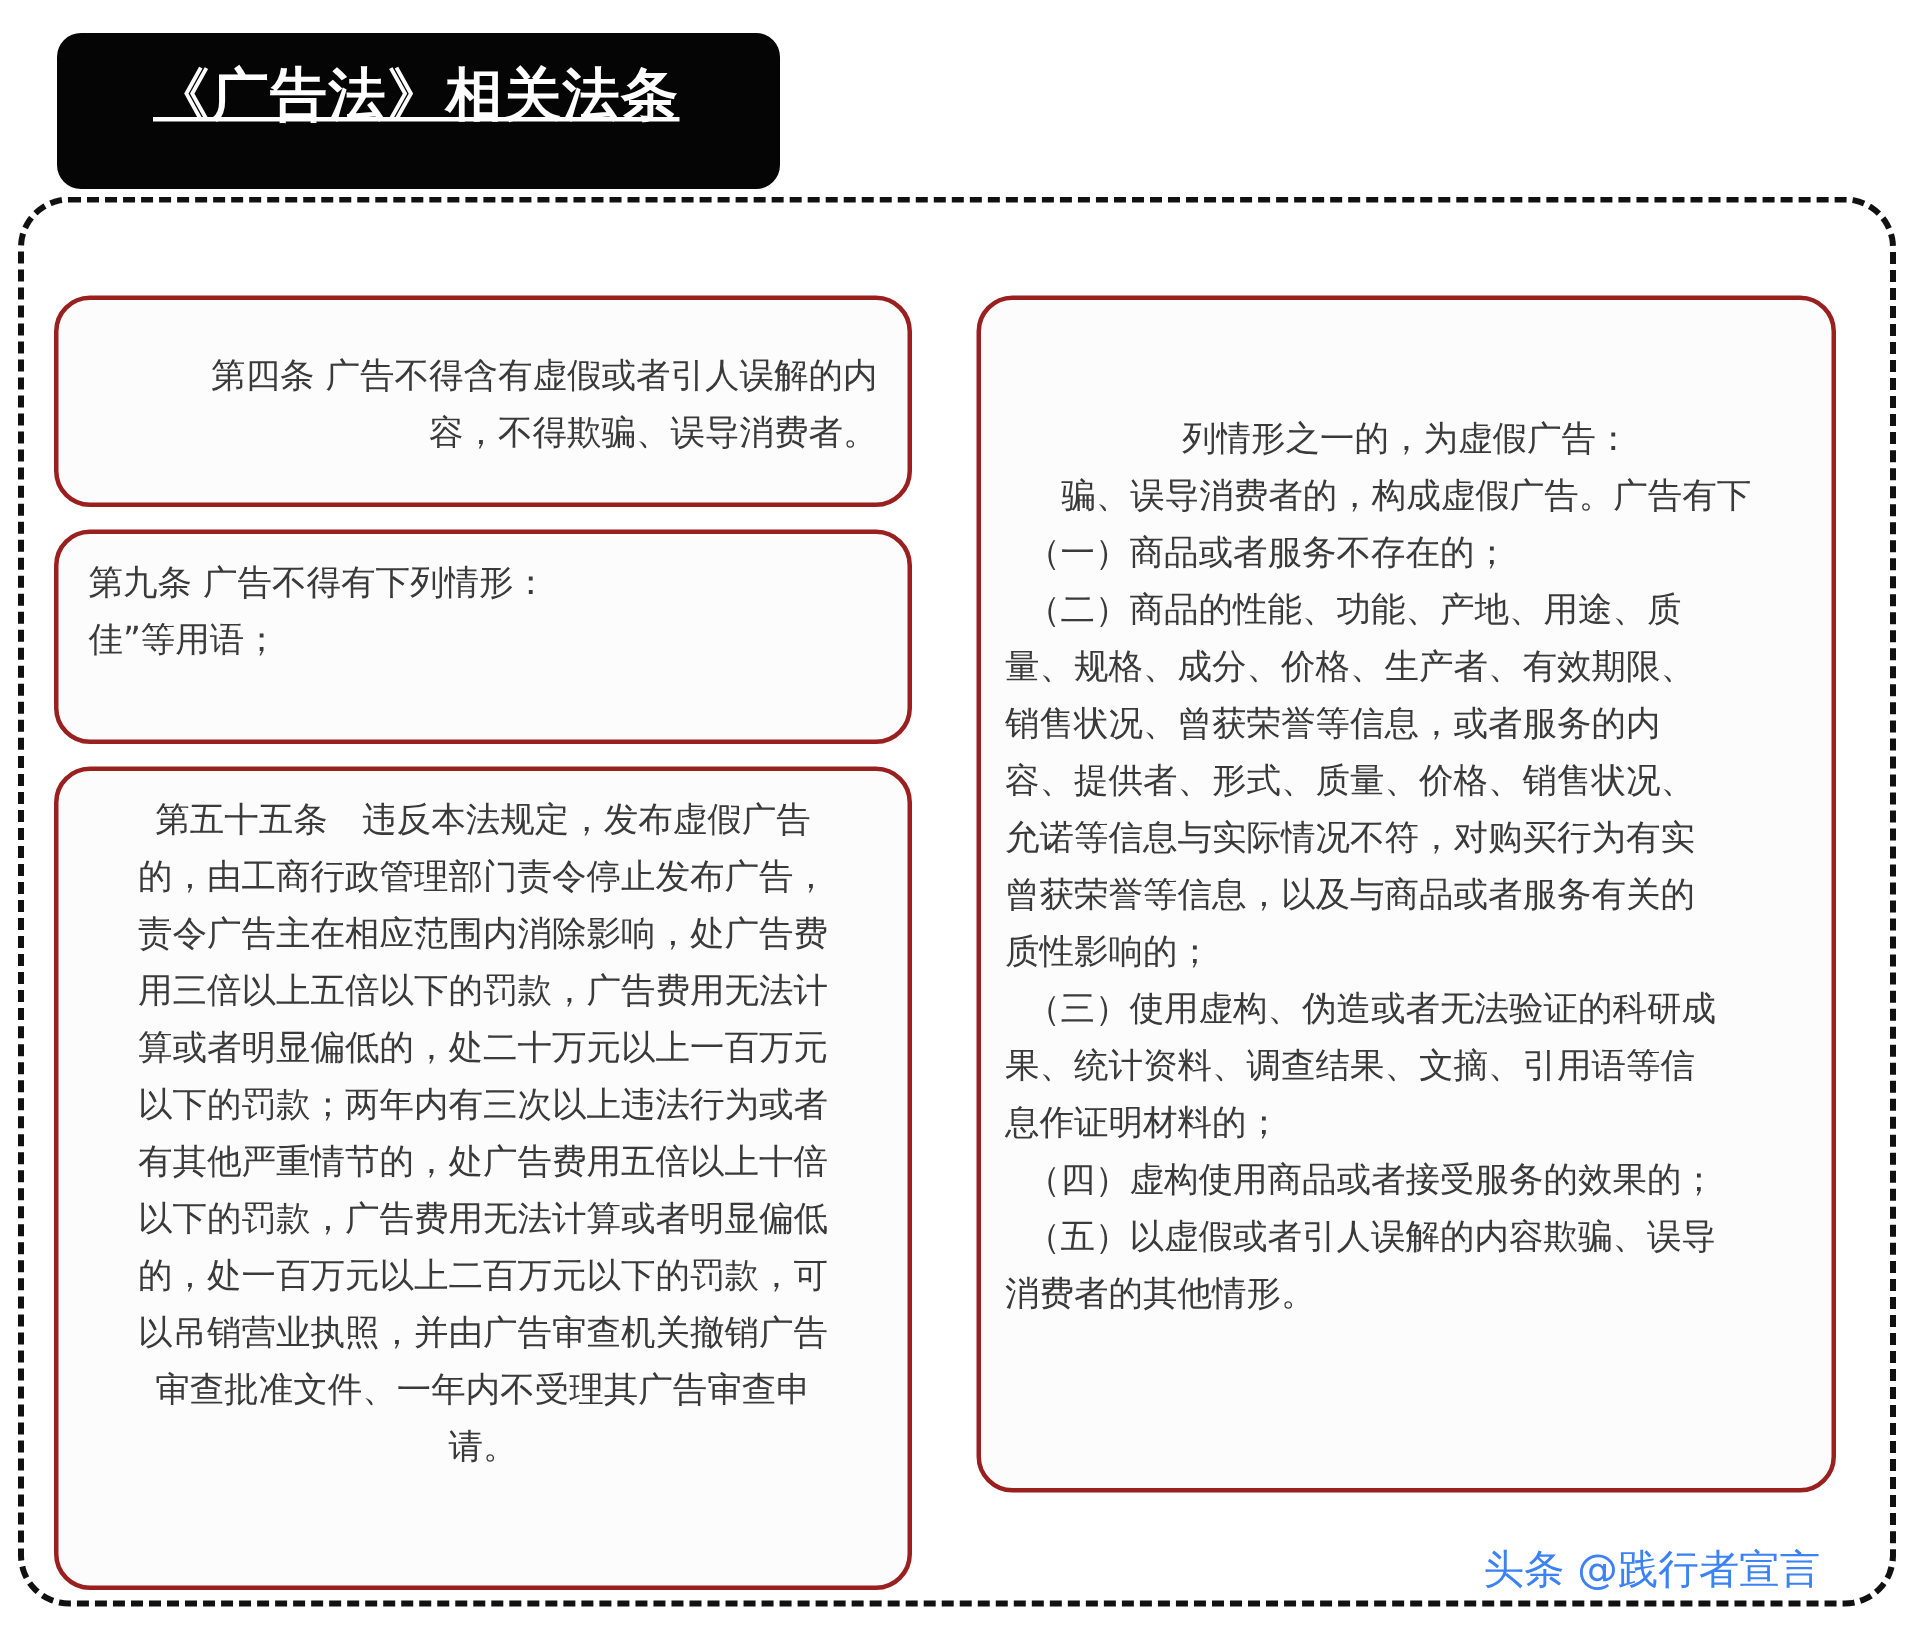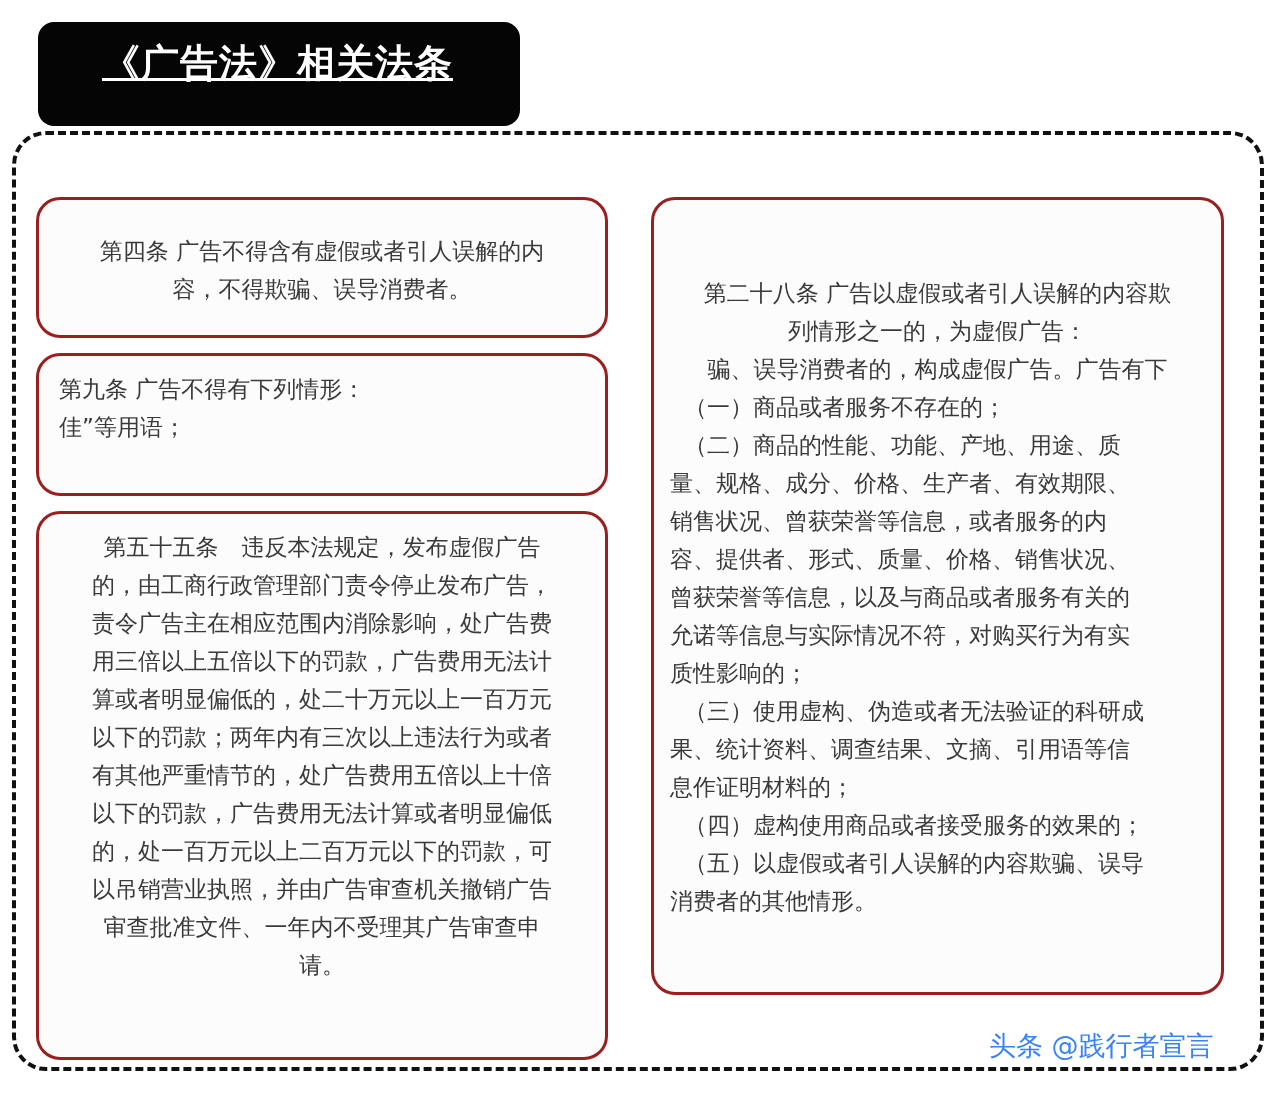--- a/index.html
+++ b/index.html
@@ -57,21 +57,21 @@
       font-size: 23px;
       line-height: 38px;
       color: #3a3a3a;
     }
     .box-art4 {
       left: 36px;
       top: 197px;
       width: 572px;
       height: 141px;
       padding: 32px 20px 0 20px;
-      text-align: center;
+      text-align: right;
     }
     .box-art9 {
       left: 36px;
       top: 353px;
       width: 572px;
       height: 143px;
       padding: 14px 20px 0 20px;
       text-align: left;
     }
     .box-art55 {
@@ -141,30 +141,29 @@
   <span class="line">以下的罚款；两年内有三次以上违法行为或者</span>
   <span class="line">有其他严重情节的，处广告费用五倍以上十倍</span>
   <span class="line">以下的罚款，广告费用无法计算或者明显偏低</span>
   <span class="line">的，处一百万元以上二百万元以下的罚款，可</span>
   <span class="line">以吊销营业执照，并由广告审查机关撤销广告</span>
   <span class="line">审查批准文件、一年内不受理其广告审查申</span>
   <span class="line">请。</span>
 </div>
 
 <div class="law-box box-art28">
-  <span class="line center">第二十八条 广告以虚假或者引人误解的内容欺</span>
   <span class="line center">列情形之一的，为虚假广告：</span>
   <span class="line center">骗、误导消费者的，构成虚假广告。广告有下</span>
   <span class="line item">（一）商品或者服务不存在的；</span>
   <span class="line item">（二）商品的性能、功能、产地、用途、质</span>
   <span class="line">量、规格、成分、价格、生产者、有效期限、</span>
   <span class="line">销售状况、曾获荣誉等信息，或者服务的内</span>
   <span class="line">容、提供者、形式、质量、价格、销售状况、</span>
+  <span class="line">允诺等信息与实际情况不符，对购买行为有实</span>
   <span class="line">曾获荣誉等信息，以及与商品或者服务有关的</span>
-  <span class="line">允诺等信息与实际情况不符，对购买行为有实</span>
   <span class="line">质性影响的；</span>
   <span class="line item">（三）使用虚构、伪造或者无法验证的科研成</span>
   <span class="line">果、统计资料、调查结果、文摘、引用语等信</span>
   <span class="line">息作证明材料的；</span>
   <span class="line item">（四）虚构使用商品或者接受服务的效果的；</span>
   <span class="line item">（五）以虚假或者引人误解的内容欺骗、误导</span>
   <span class="line">消费者的其他情形。</span>
 </div>
 
 <div class="watermark">头条 @践行者宣言</div>

